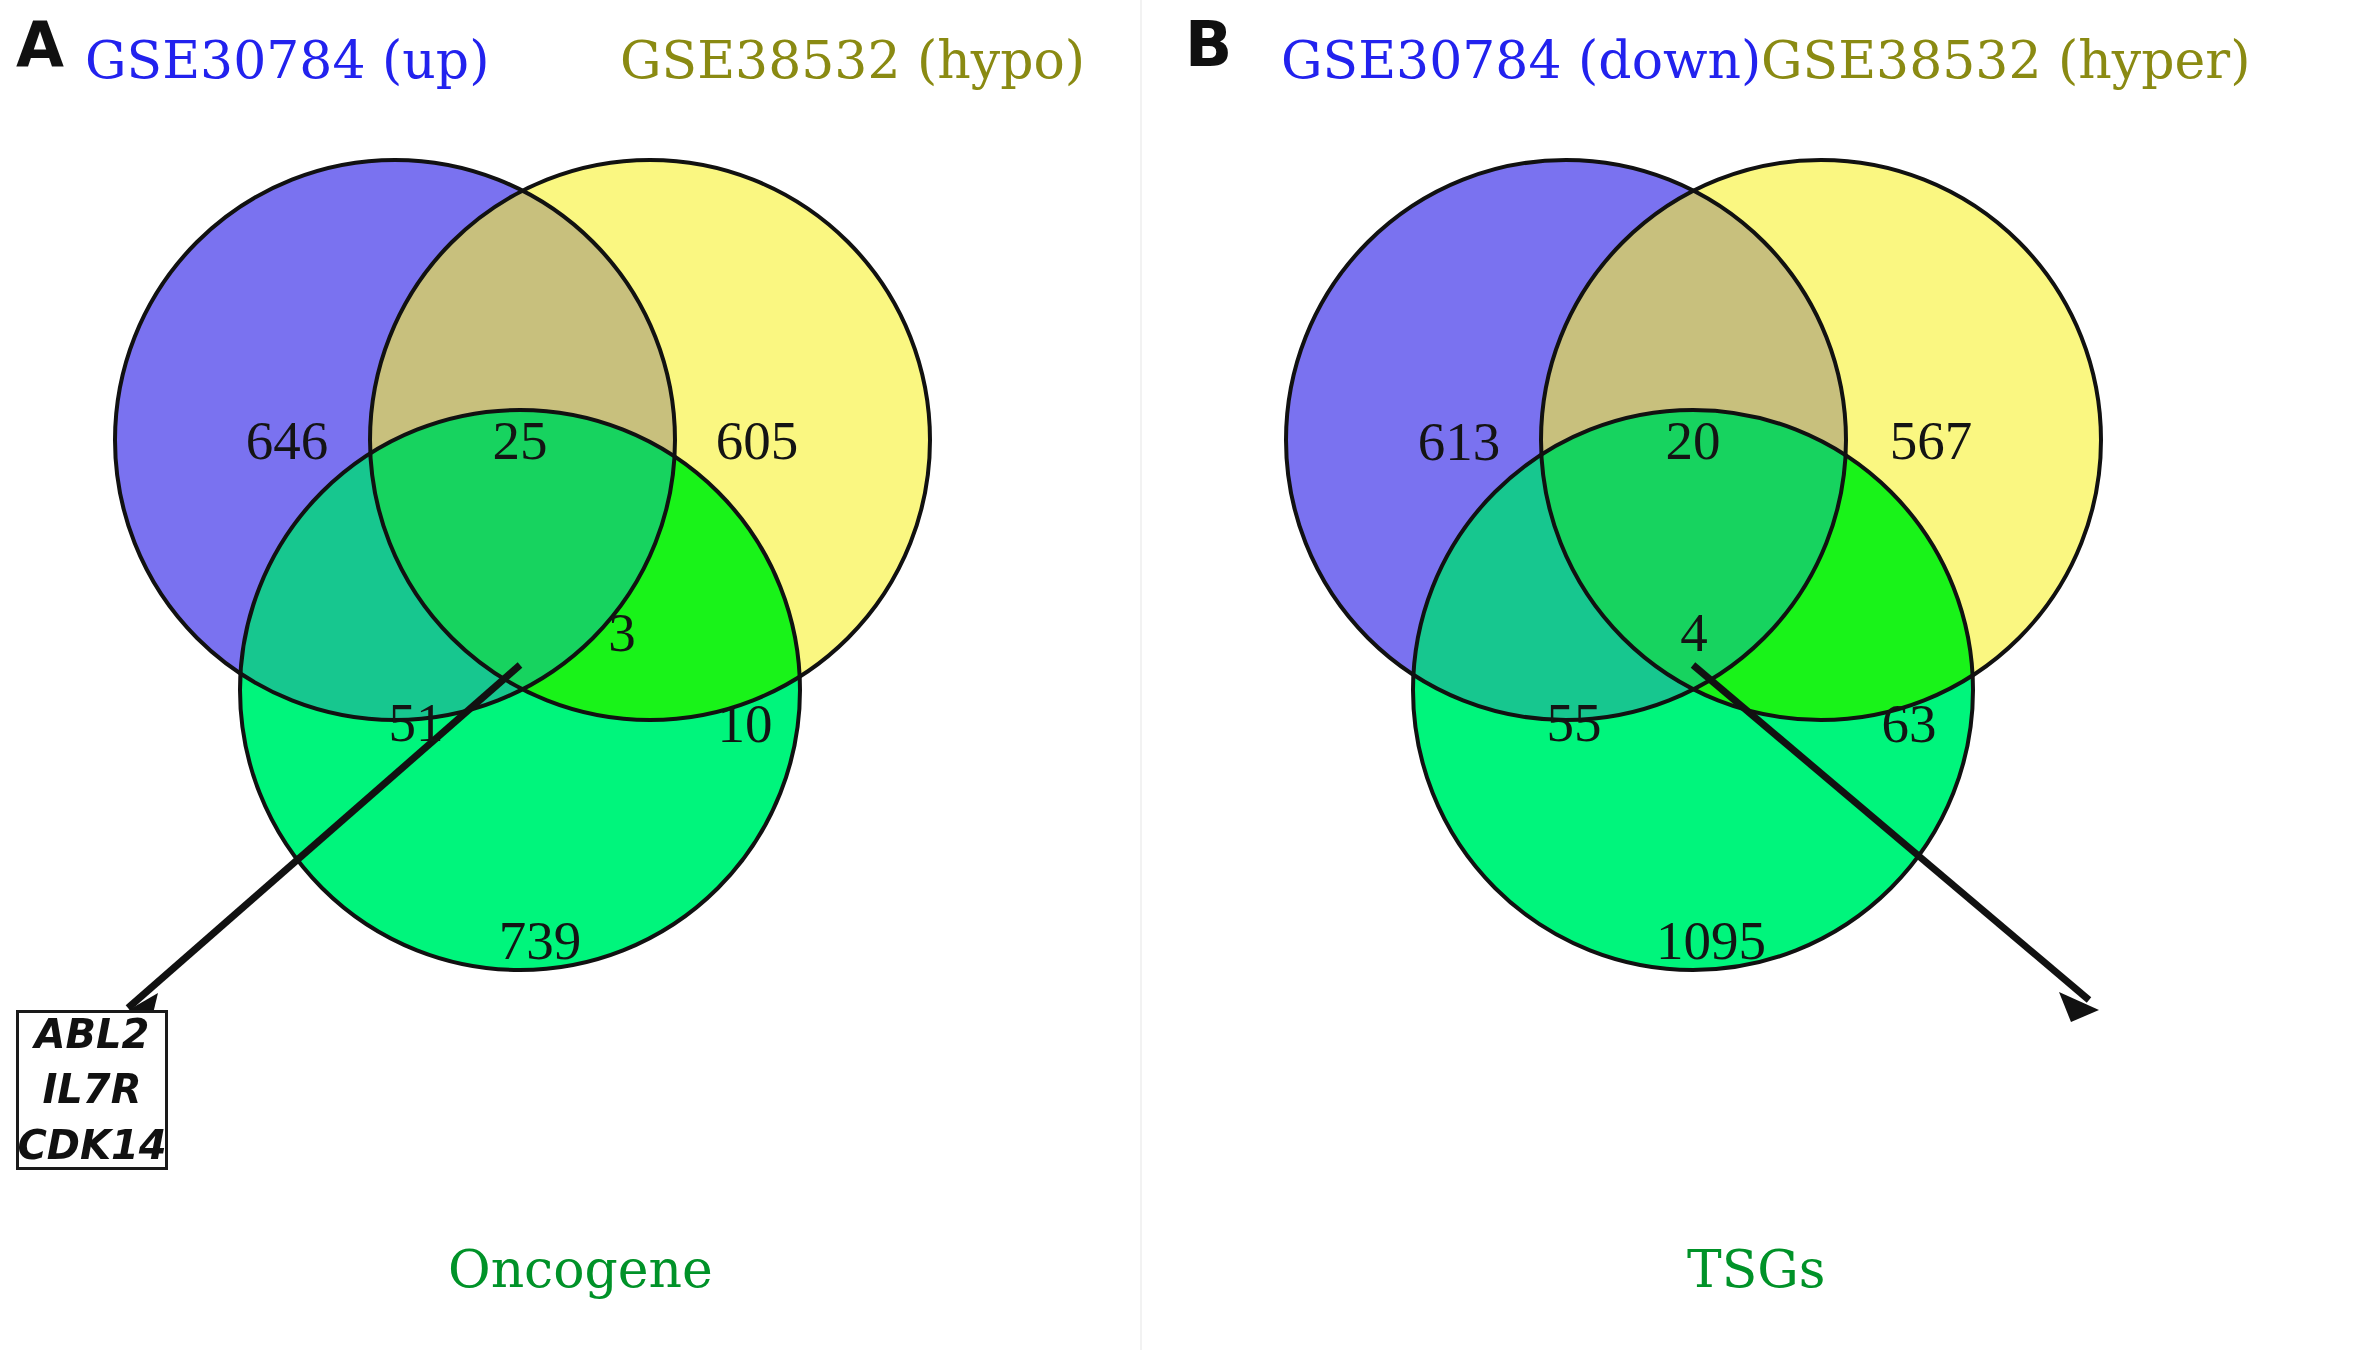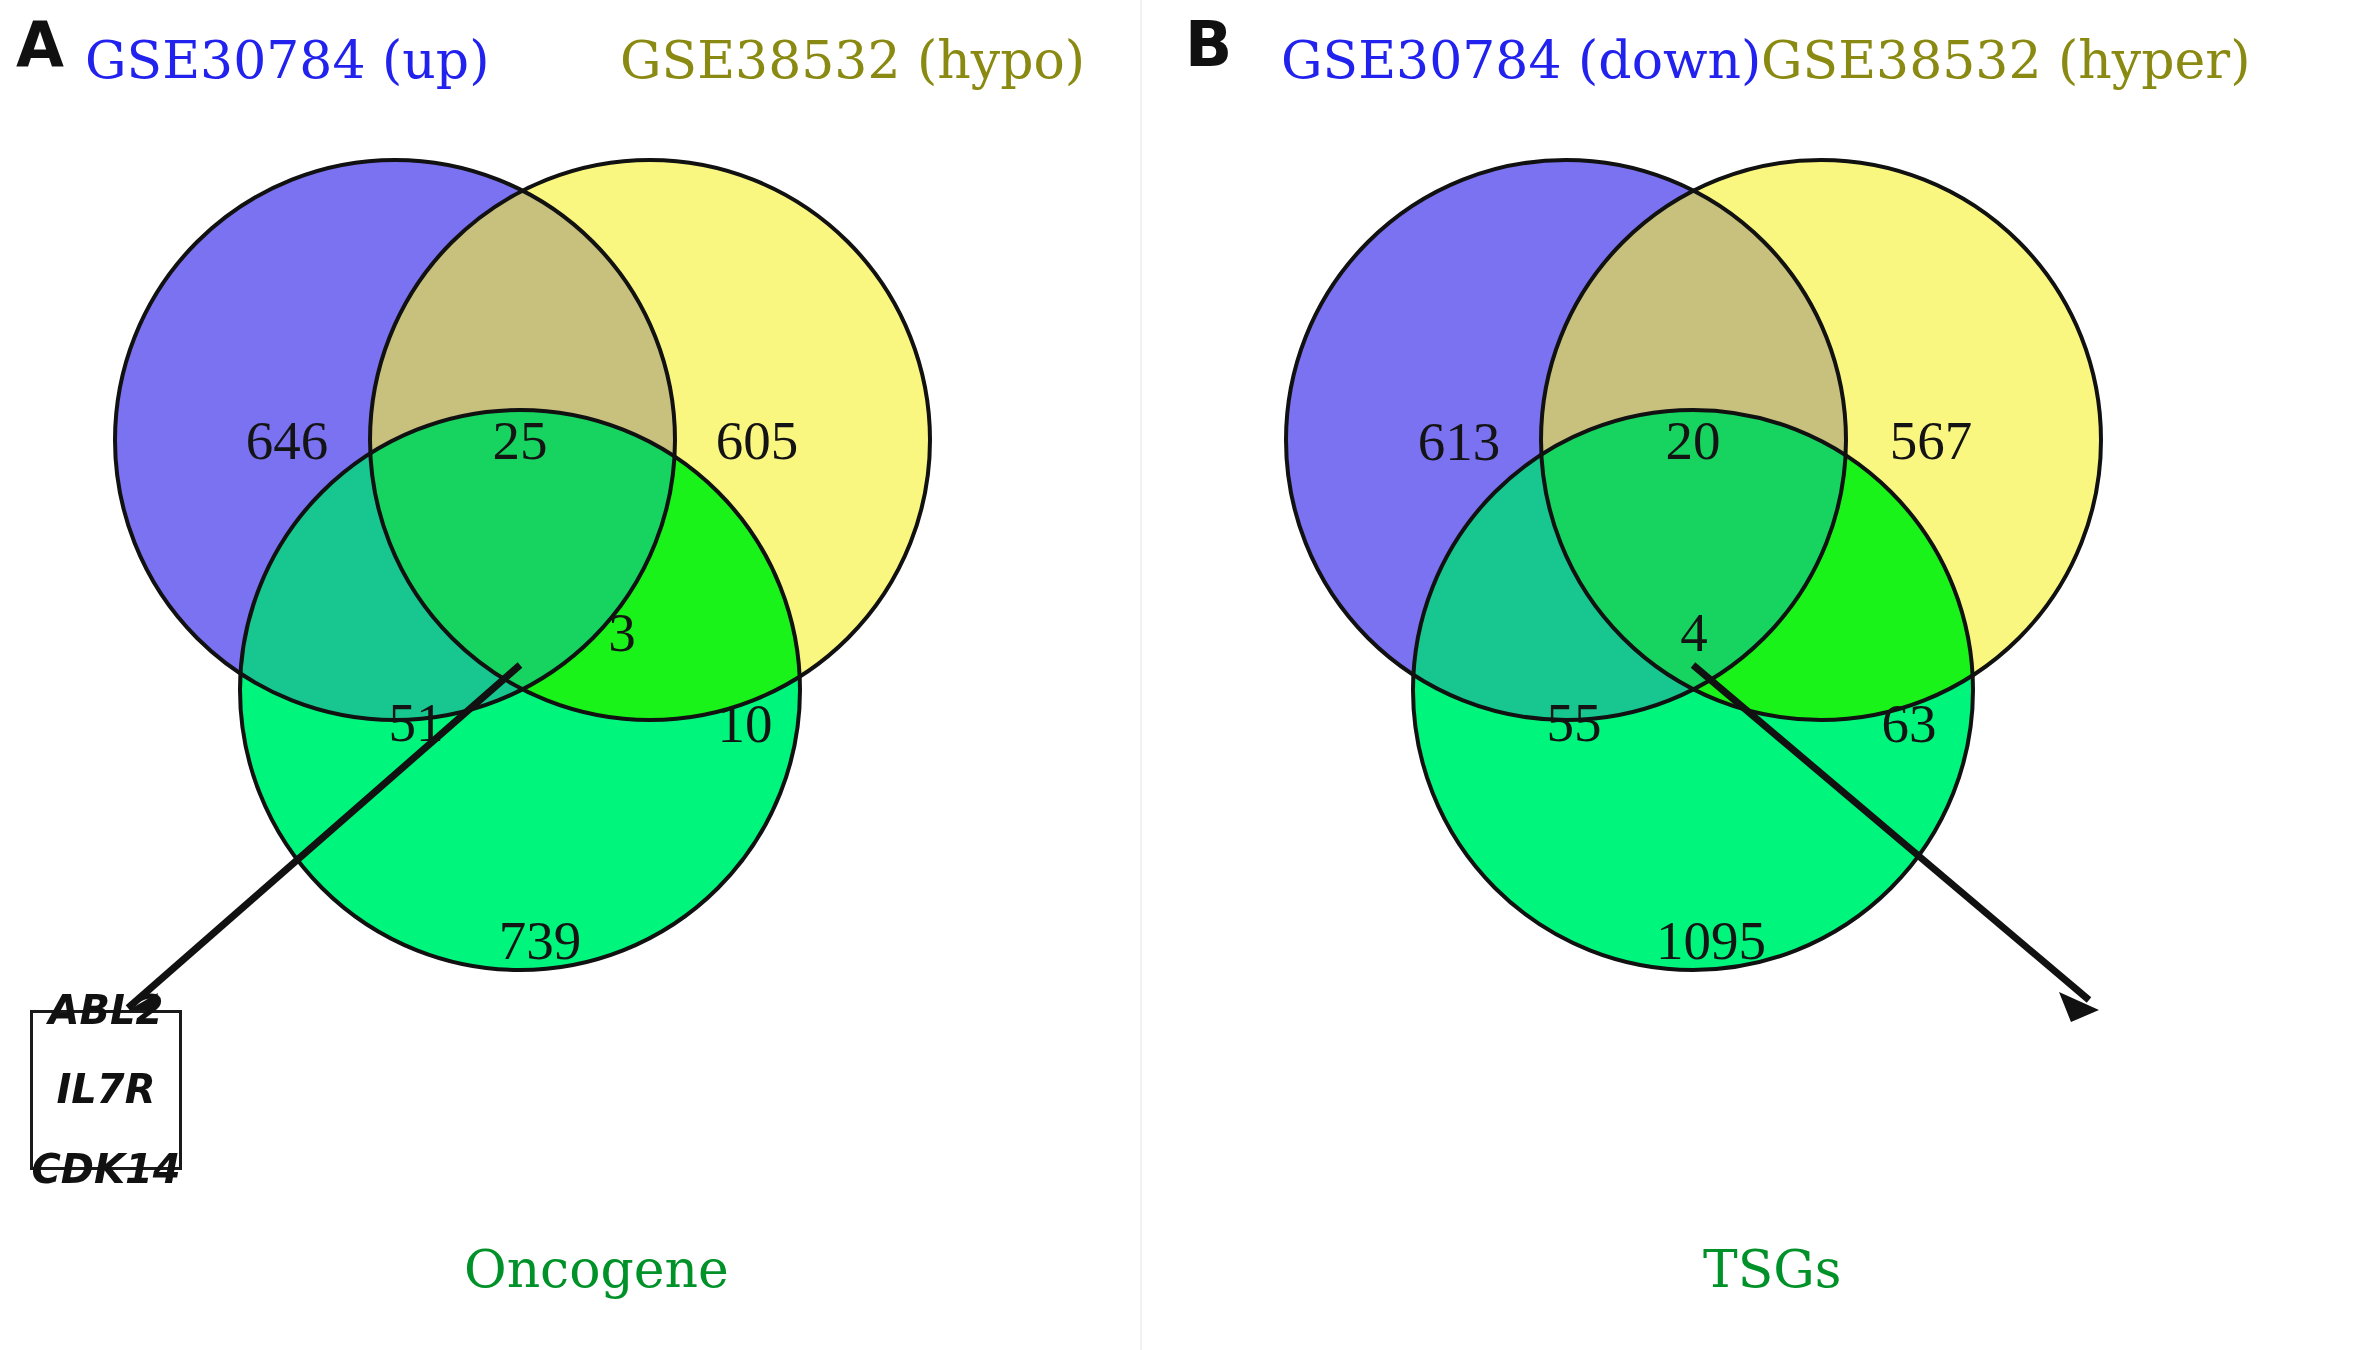--- a/index.html
+++ b/index.html
@@ -11,32 +11,32 @@
   #panel-b{left:1141px;width:1219px;}
   .divider{position:absolute;left:1140px;top:0;width:2px;height:1350px;
            background:#f2f2f2;}
   .panel-letter{position:absolute;font-family:"DejaVu Sans",sans-serif;
                 font-weight:700;font-size:62px;color:#111;line-height:1;}
   .set-title{position:absolute;font-family:"DejaVu Serif",serif;
              font-size:52px;white-space:nowrap;line-height:1;}
   .title-blue{color:#2222ee;}
   .title-olive{color:#8a8a12;}
   .bottom-label{position:absolute;font-family:"DejaVu Serif",serif;
-                font-size:52px;color:#009228;white-space:nowrap;line-height:1;margin-left:16px;}
+                font-size:52px;color:#009228;white-space:nowrap;line-height:1;}
   .venn-svg{position:absolute;left:0;top:0;}
   .count{position:absolute;font-family:"Liberation Serif",serif;
          font-size:55px;color:#141414;white-space:nowrap;line-height:1;
          transform:translate(-50%,-50%);}
   .genebox{position:absolute;border:3px solid #1a1a1a;background:#ffffff;
            box-sizing:border-box;display:flex;flex-direction:column;
            align-items:center;justify-content:center;}
   .genebox .gene{font-family:"DejaVu Sans",sans-serif;font-style:italic;
                  font-weight:700;font-size:40px;color:#111;line-height:1.38;
                  white-space:nowrap;}
-  #genebox-a{left:30px;top:1010px;width:152px;height:160px;gap:24px;}
+  #genebox-a{left:16px;top:1010px;width:152px;height:160px;}
 </style>
 </head>
 <body>
 
 <div class="figure">
 
   <div class="divider"></div>
 
   <div class="panel" id="panel-a">
 

